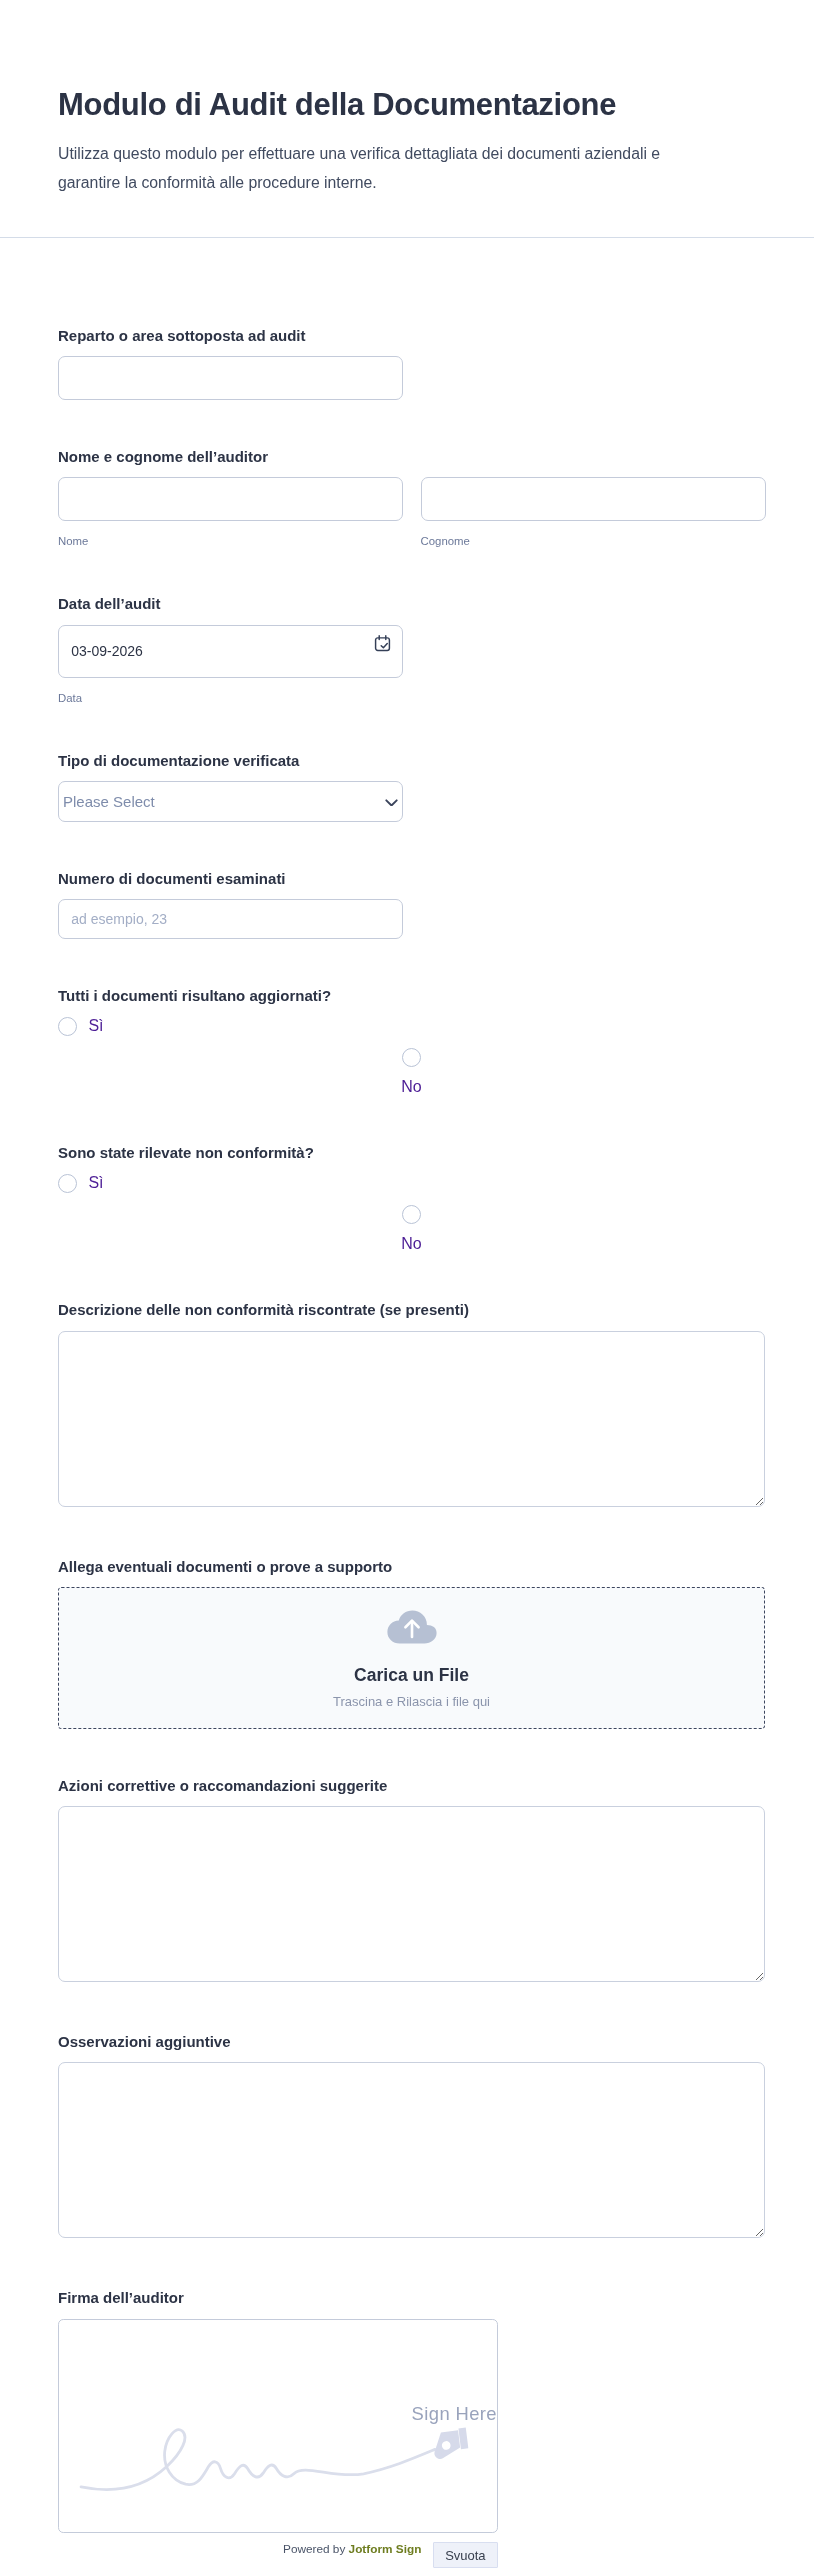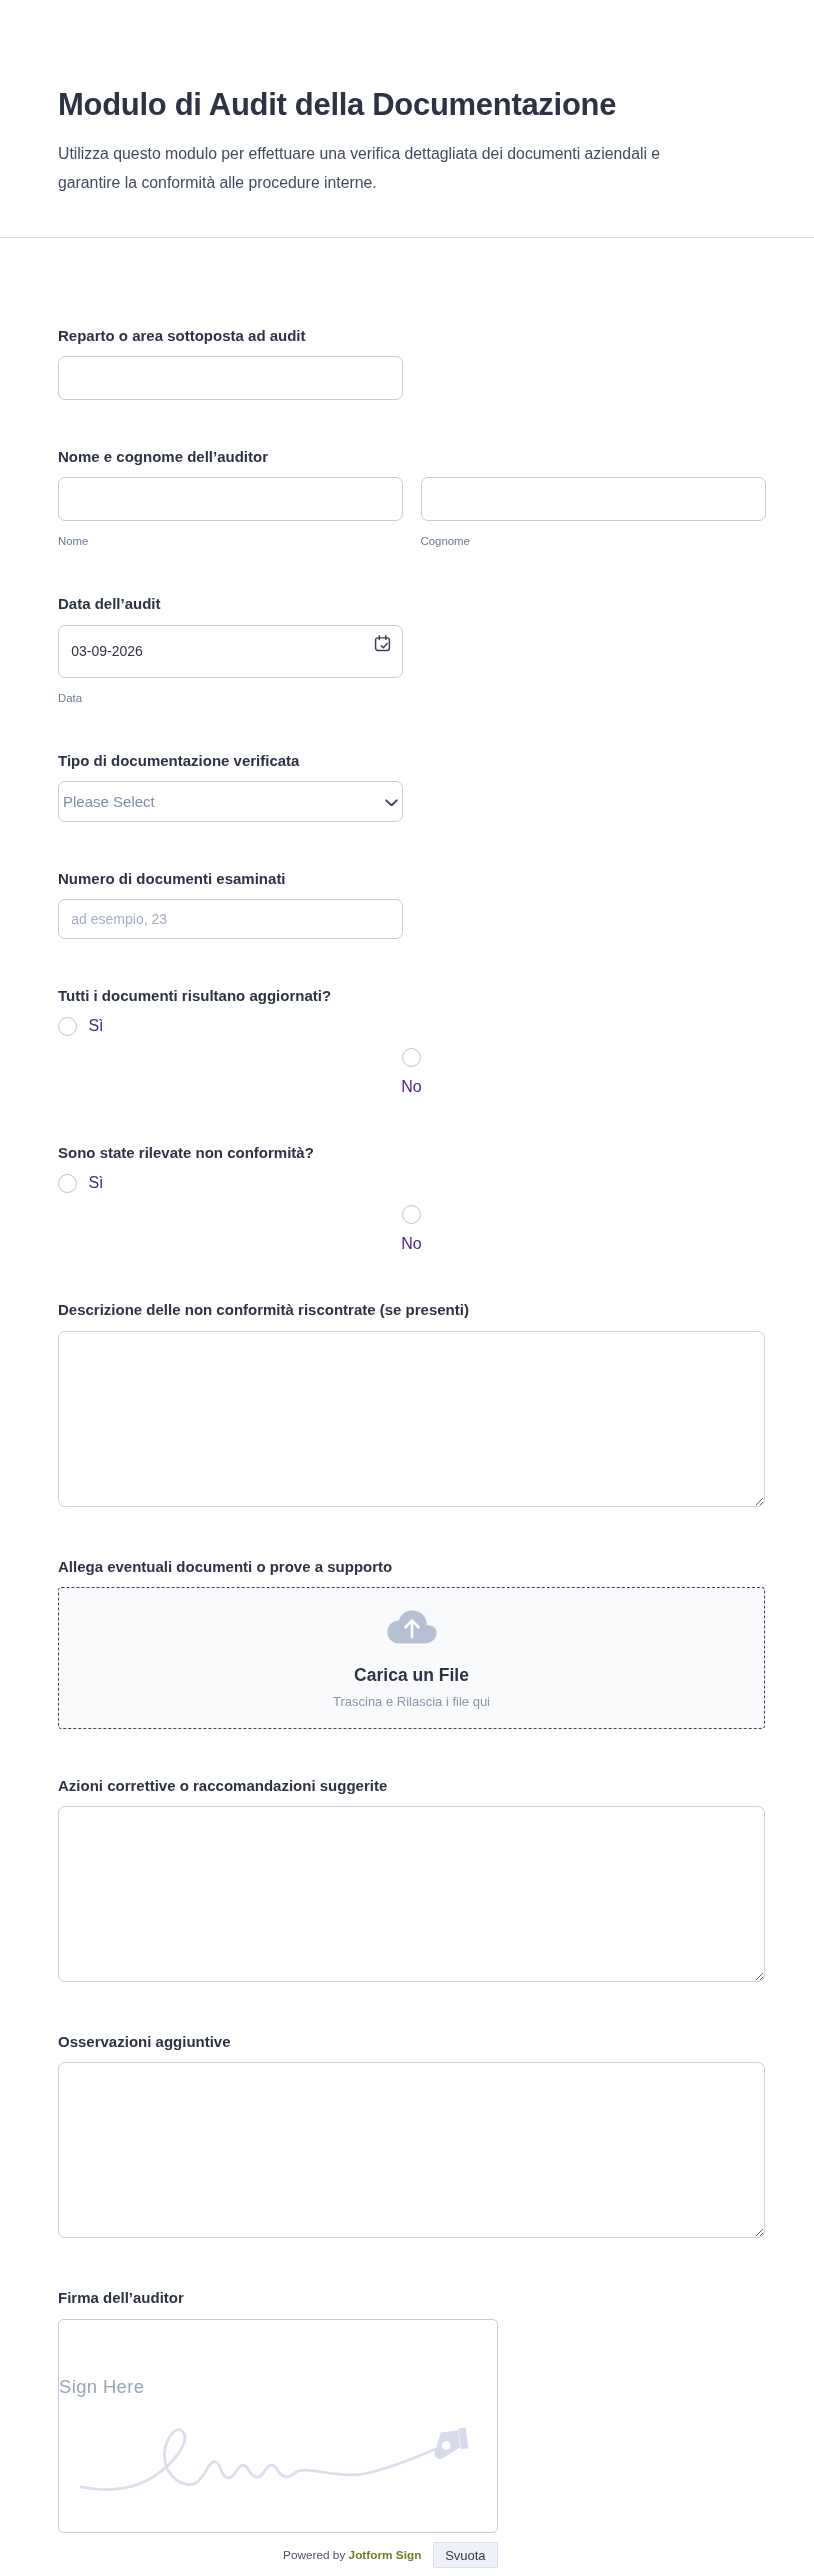--- a/index.html
+++ b/index.html
@@ -118,28 +118,28 @@
   .dropzone .upload-sub { font-size: 13px; color: #8b95ac; margin-top: 7.9px; }
 
   
   .sig-box {
     width: 440px; height: 214px;
     border: 0.9px solid #c4cbda; border-radius: 5.3px;
     position: relative; cursor: crosshair; background: #fff;
     overflow: hidden;
   }
   .sig-inner {
-    position: absolute; left: 0; right: 0; top: 56px;
-    text-align: left;
+    position: absolute; left: 0; right: 0; top: 83px;
+    text-align: right;
   }
   .sign-here { font-size: 18.4px; color: #99a3bc; letter-spacing: 0.4px; }
   .sig-art { position: absolute; left: 15.8px; top: 84px; }
   .powered-row {
     width: 440px;
-    display: flex; justify-content: flex-end; align-items: center;
+    display: flex; justify-content: flex-end; align-items: flex-start;
     gap: 11.4px; margin-top: 9.6px;
   }
   .powered-text { font-size: 11.8px; color: #4a5468; }
   .powered-text b { color: #6e7d20; }
   .clear-btn {
     background: #eef1f9;
     border: 0.9px solid #d8def0;
     border-radius: 1px;
     padding: 4.4px 11.4px;
     font-family: inherit;

